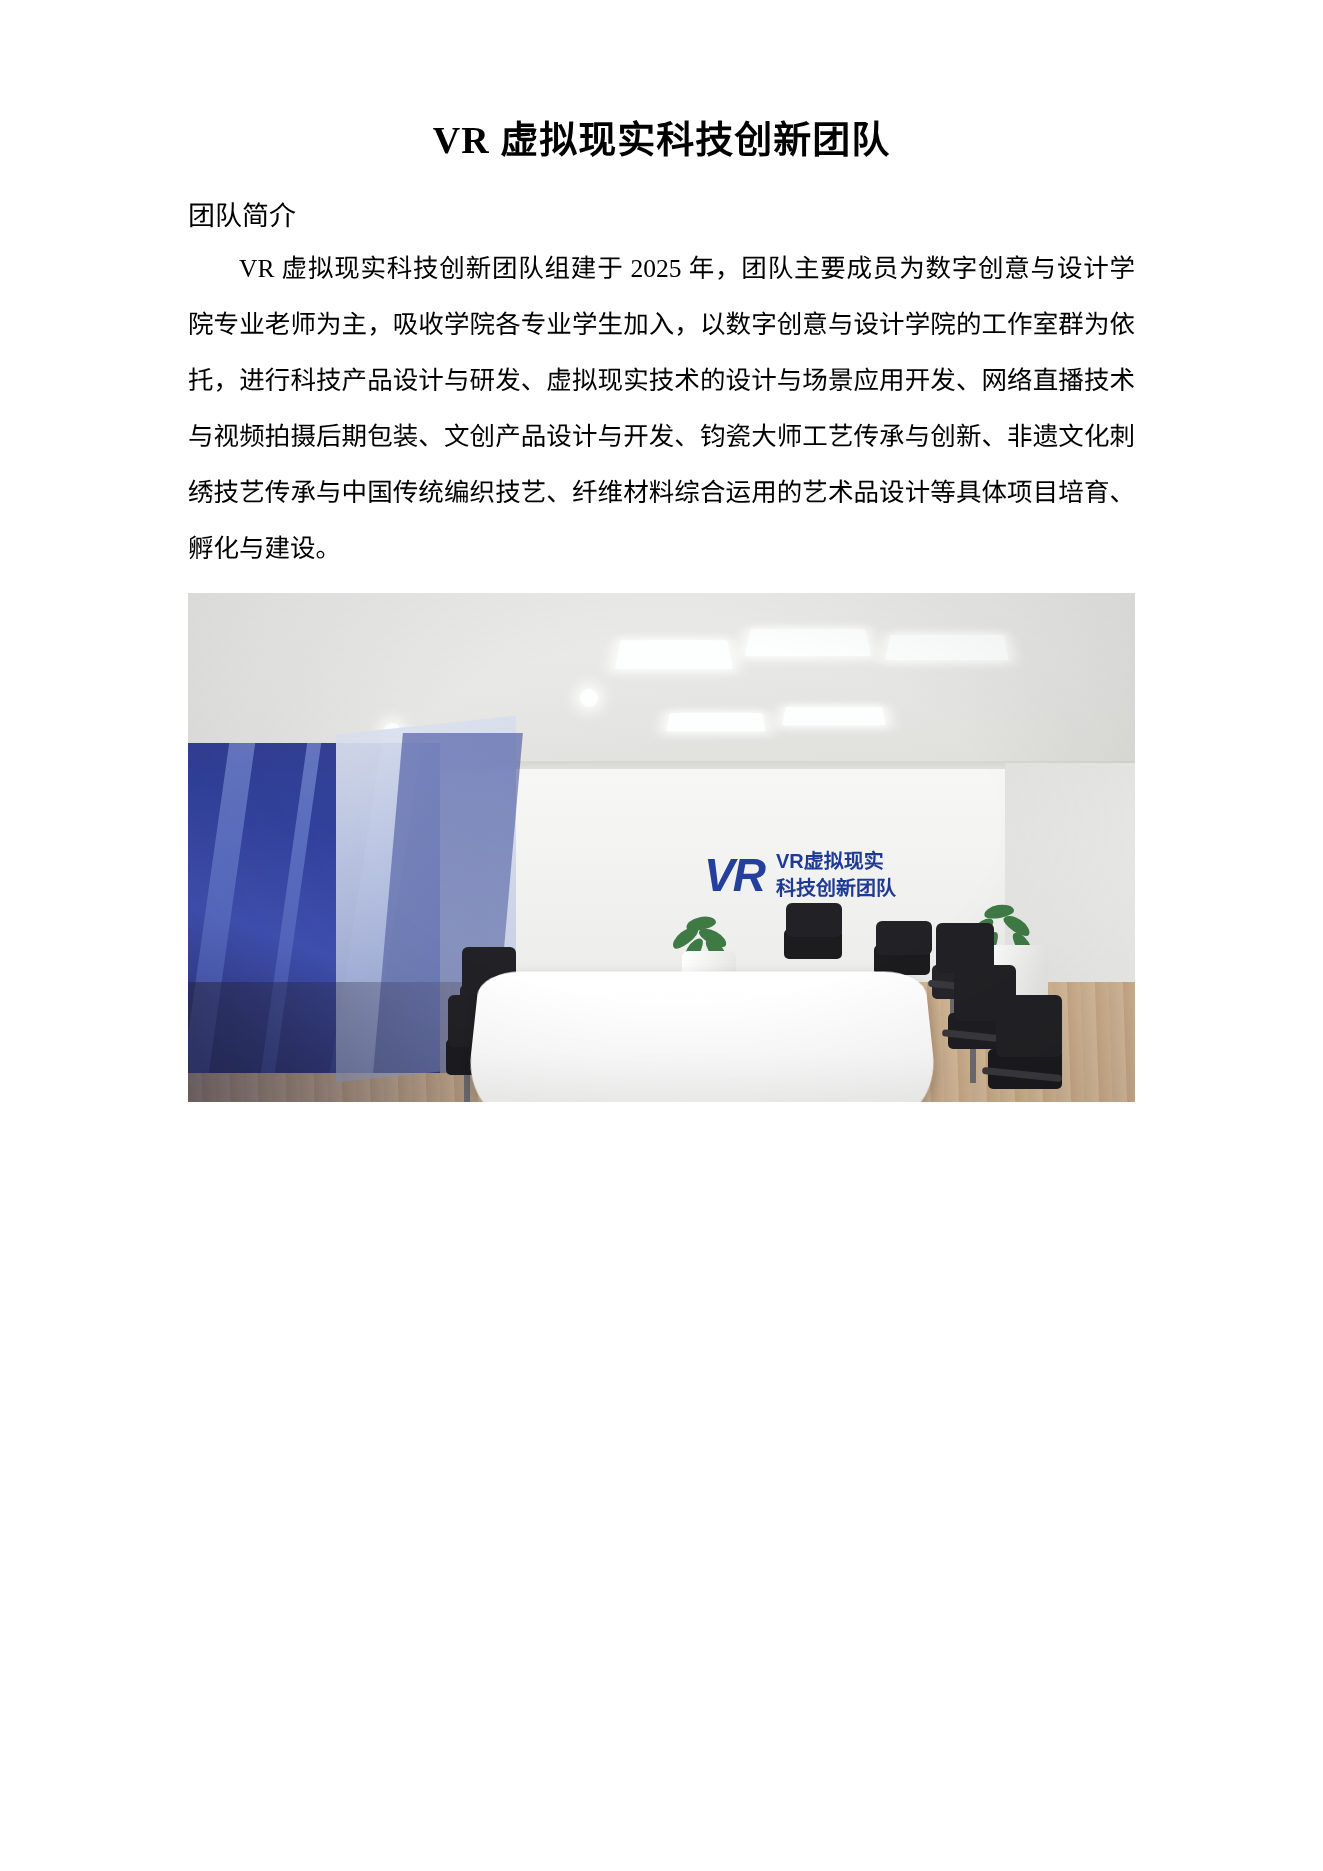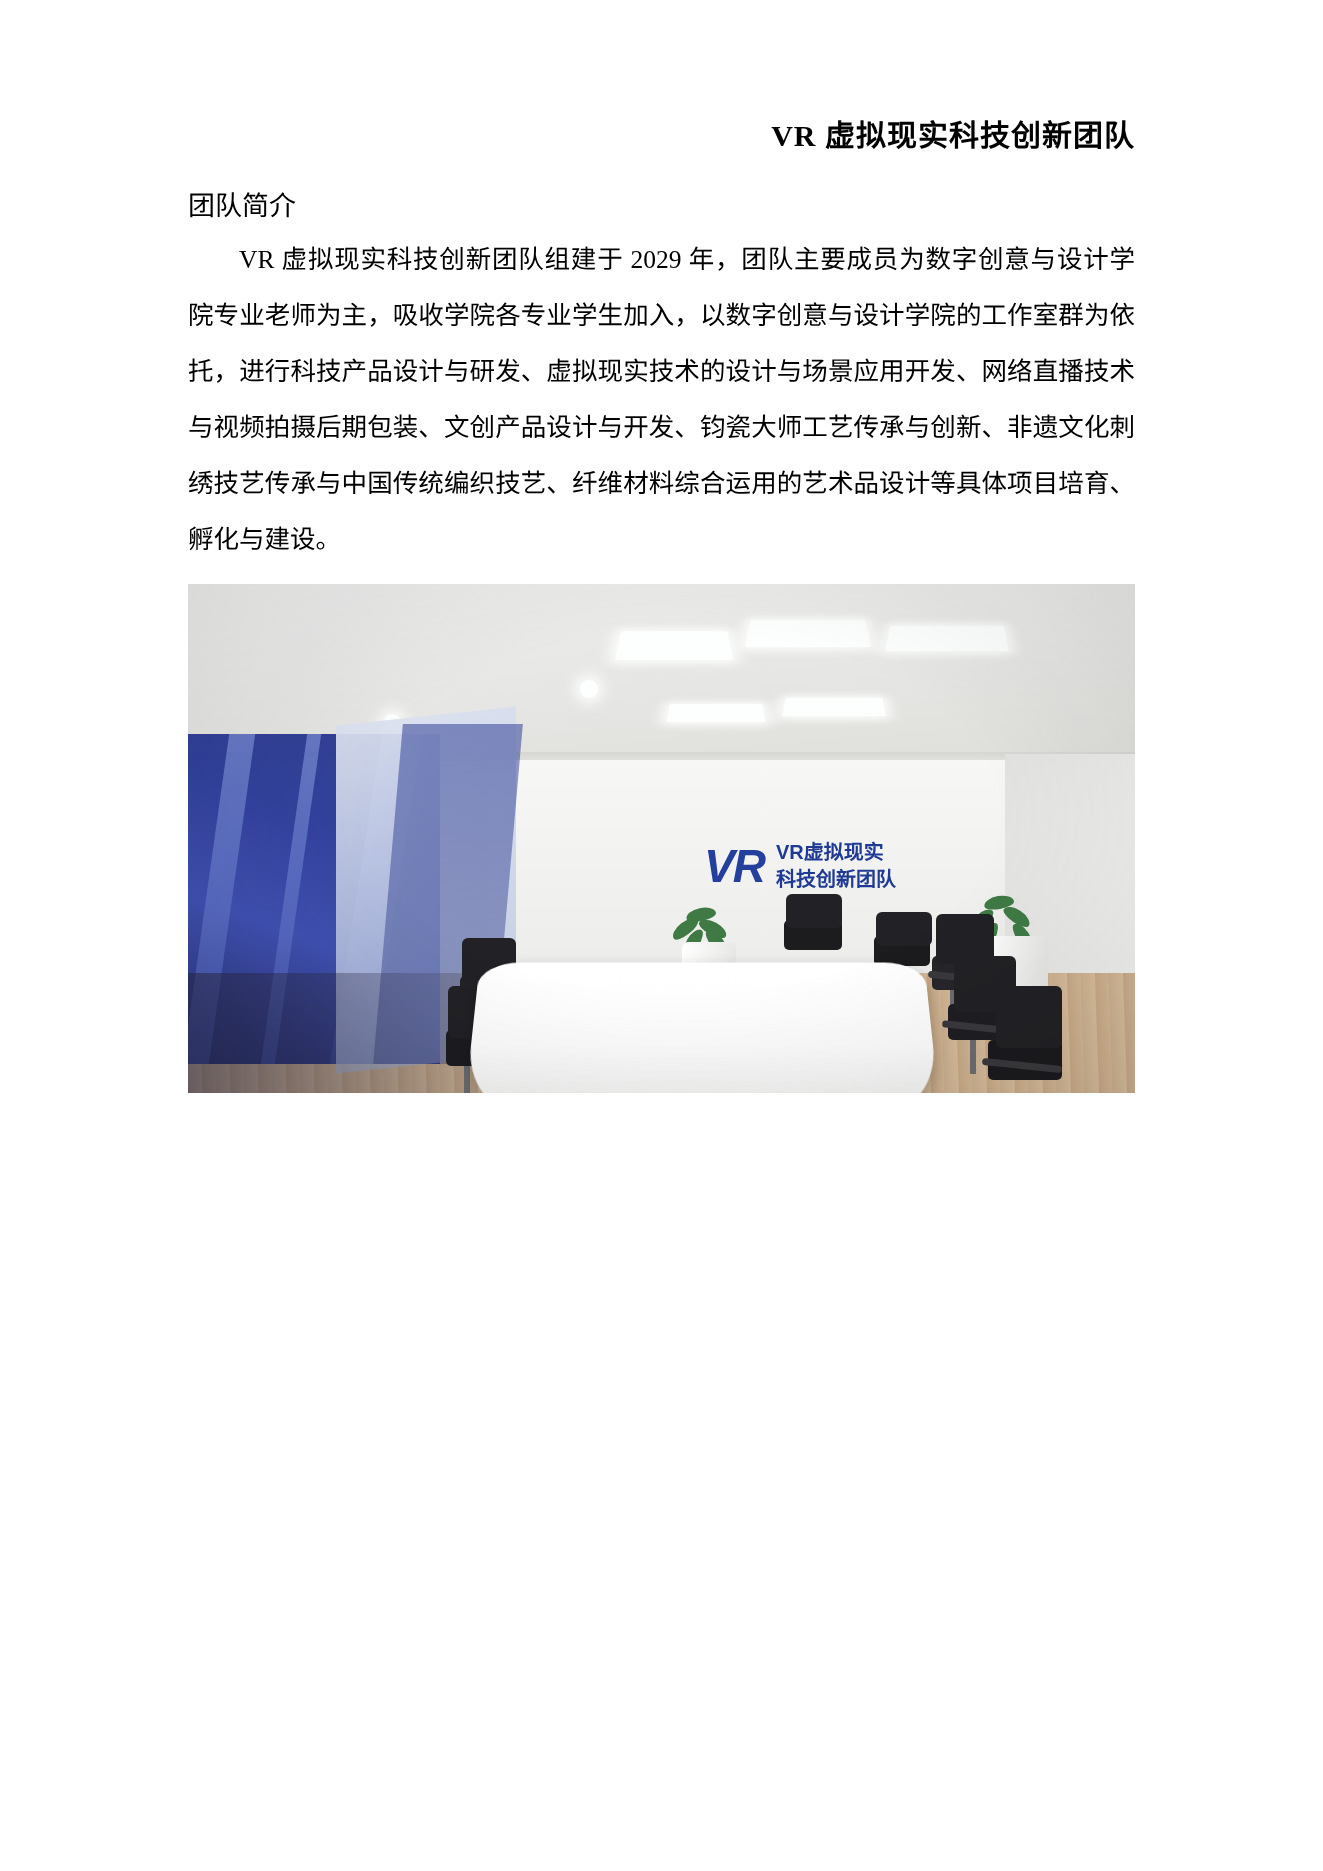--- a/index.html
+++ b/index.html
@@ -16,22 +16,22 @@
   }
   .page {
     position: relative;
     width: 1323px;
     height: 1871px;
     box-sizing: border-box;
     padding: 0 188px;
     background: #fff;
   }
   .doc-title {
-    text-align: right;
-    font-size: 30px;
+    text-align: center;
+    font-size: 38px;
     font-weight: bold;
     letter-spacing: 1px;
     margin: 118px 0 0 0;
     line-height: 1.2;
   }
   .section-heading {
     font-size: 27px;
     font-weight: normal;
     margin: 34px 0 6px 0;
     line-height: 1.4;
@@ -184,21 +184,21 @@
   }
 </style>
 </head>
 <body>
 
 <div class="page">
 
   <h1 class="doc-title">VR 虚拟现实科技创新团队</h1>
 
   <h2 class="section-heading">团队简介</h2>
-  <p class="body-par">VR 虚拟现实科技创新团队组建于 2029 年，团队主要成员为数字创意与设计学院专业老师为主，吸收学院各专业学生加入，以数字创意与设计学院的工作室群为依托，进行科技产品设计与研发、虚拟现实技术的设计与场景应用开发、网络直播技术与视频拍摄后期包装、文创产品设计与开发、钧瓷大师工艺传承与创新、非遗文化刺绣技艺传承与中国传统编织技艺、纤维材料综合运用的艺术品设计等具体项目培育、孵化与建设。</p>
+  <p class="body-par">VR 虚拟现实科技创新团队组建于 2025 年，团队主要成员为数字创意与设计学院专业老师为主，吸收学院各专业学生加入，以数字创意与设计学院的工作室群为依托，进行科技产品设计与研发、虚拟现实技术的设计与场景应用开发、网络直播技术与视频拍摄后期包装、文创产品设计与开发、钧瓷大师工艺传承与创新、非遗文化刺绣技艺传承与中国传统编织技艺、纤维材料综合运用的艺术品设计等具体项目培育、孵化与建设。</p>
 
   <div class="figure">
     <div class="photo">
 
       <div class="ph-ceiling"></div>
       <div class="ph-ceiling-edge"></div>
 
       <div class="panel" style="left:430px;top:36px;width:112px;height:50px;transform:perspective(400px) rotateX(55deg);"></div>
       <div class="panel" style="left:560px;top:26px;width:120px;height:46px;transform:perspective(400px) rotateX(55deg);"></div>
       <div class="panel" style="left:700px;top:32px;width:118px;height:44px;transform:perspective(400px) rotateX(55deg);"></div>

